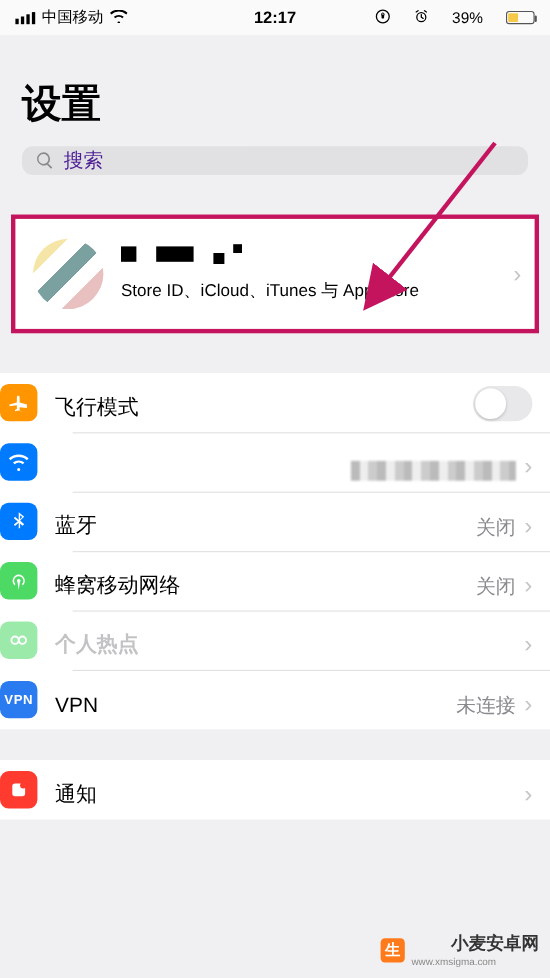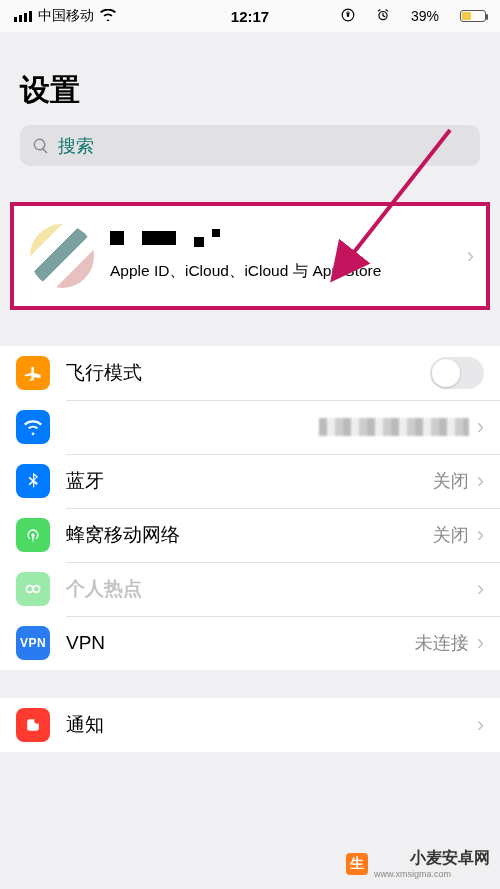--- a/index.html
+++ b/index.html
@@ -33,42 +33,42 @@
     .clock { font-weight:600; font-size:15px; position:absolute; left:50%; transform:translateX(-50%);}
     .battery {
       width: 26px; height: 12px; border:1px solid #555; border-radius:3px; position:relative;
       display:inline-block;
     }
     .battery::after{ content:""; position:absolute; right:-3px; top:3px; width:2px; height:6px; background:#555; border-radius:1px;}
     .battery-fill{ position:absolute; left:1px; top:1px; bottom:1px; width:38%; background:#f7c948; border-radius:1px;}
     .lock-rot, .alarm { font-size:14px; }
     
     .title-area { padding: 38px 20px 14px; background:#f0f0f2; }
-    .page-title { font-size: 30px; font-weight: 700; }
+    .page-title { font-size: 36px; font-weight: 700; }
     .search-box {
       margin-top: 14px;
       background:#e1e1e4;
       border-radius: 10px;
-      height: 41px;
+      height: 26px;
       display:flex; align-items:center; padding:0 12px;
-      color:#0f766e;
+      color:#4c1d95;
     }
     .search-box svg { width:18px; height:18px; fill:#8a8a8e; margin-right:8px;}
     .search-box span { font-size:18px; }
     
     .group { background:#fff; margin-top: 36px; }
     .group + .group { margin-top: 28px; }
     .account-highlight {
       border: 4px solid #c4145e;
       margin: 22px 10px 0;
       background:#fff;
     }
     .row {
-      display:flex; align-items:center;
-      padding: 10px 16px 10px 16px;
+      display:flex; align-items:flex-end;
+      padding: 10px 16px 10px 0;
       position:relative;
       min-height: 54px;
     }
     .row + .row::before{
       content:""; position:absolute; left:66px; right:0; top:0; height:1px; background:#e0e0e2;
     }
     .group > .row:first-child::before{ display:none;}
     .icon-box {
       width: 34px; height:34px; border-radius:8px; display:flex; align-items:center; justify-content:center;
       margin-right: 16px; flex-shrink:0; color:#fff;
@@ -175,21 +175,21 @@
 <div class="account-highlight">
   <div class="account-row">
     <div class="avatar"></div>
     <div class="account-text">
       <div class="account-name-blur">
         <span class="blk" style="width:14px;height:14px;"></span>
         <span class="blk" style="width:34px;height:14px;"></span>
         <span class="blk" style="width:10px;height:10px;margin-top:6px;"></span>
         <span class="blk" style="width:8px;height:8px;margin-left:-10px;margin-top:-2px;"></span>
       </div>
-      <div class="account-sub">Apple ID、iCloud、iCloud 与 App Store</div>
+      <div class="account-sub">Store ID、iCloud、iTunes 与 App Store</div>
     </div>
     <span class="chevron">›</span>
   </div>
 </div>
 
 <div class="group">
 
   <div class="row">
     <div class="icon-box" style="background:#ff9500">
       <svg viewBox="0 0 24 24">

